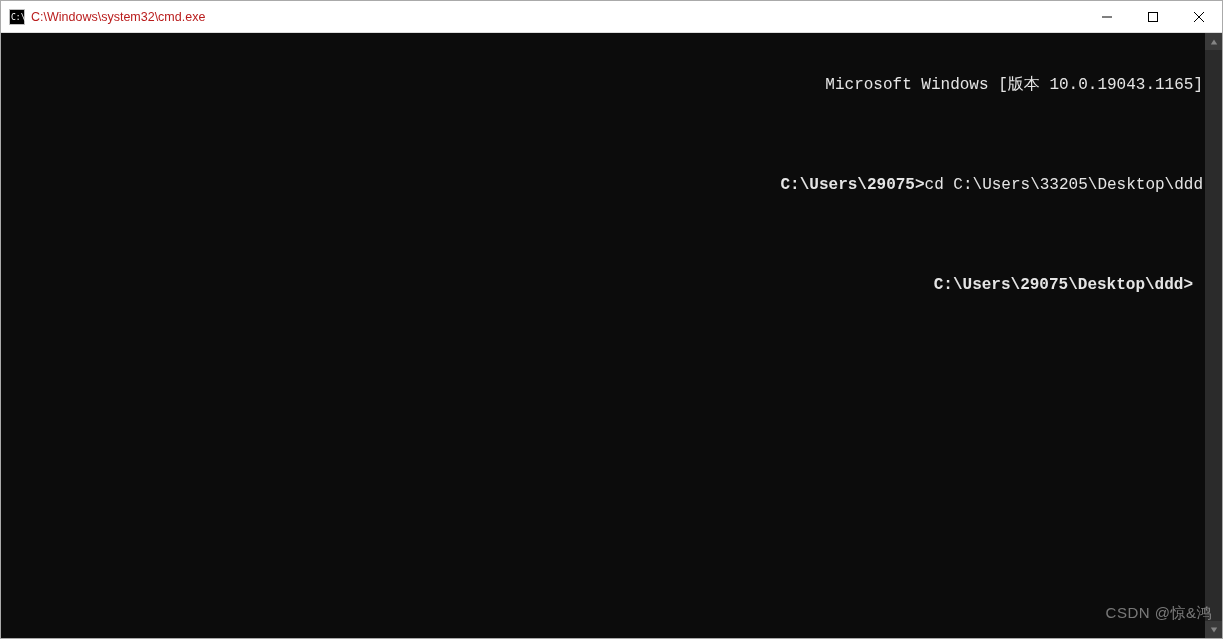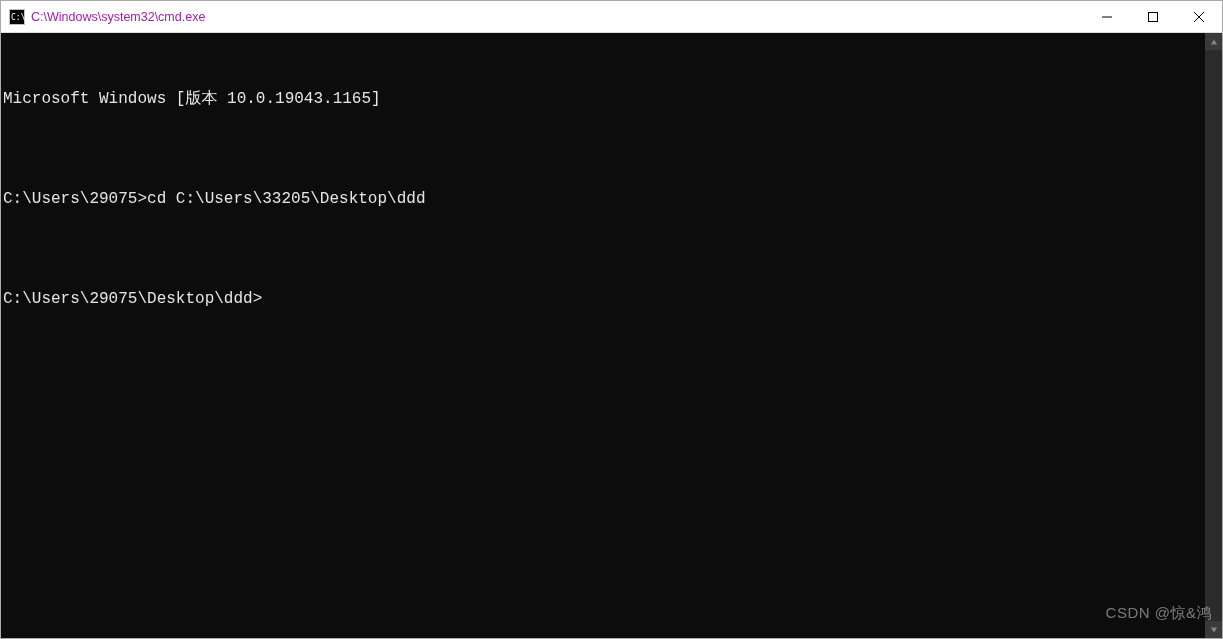--- a/index.html
+++ b/index.html
@@ -39,21 +39,21 @@
       display: flex;
       align-items: center;
       justify-content: center;
     }
     .titlebar-icon svg {
       width: 16px;
       height: 16px;
     }
     .titlebar-title {
       font-size: 12.5px;
-      color: #a21caf;
+      color: #b91c1c;
       flex: 0 0 auto;
     }
     .titlebar-spacer {
       flex: 1 1 auto;
     }
     .titlebar-controls {
       display: flex;
       height: 100%;
     }
     .titlebar-btn {
@@ -78,29 +78,31 @@
       position: relative;
       overflow: hidden;
     }
     .terminal {
       flex: 1 1 auto;
       background: #0c0c0c;
       color: #e5e5e5;
       font-family: "NSimSun", "SimSun", "Consolas", "Courier New", monospace;
       font-size: 16px;
       line-height: 20px;
-      padding: 16px 2px 2px 2px;
+      padding: 2px 2px 2px 2px;
       white-space: pre;
       overflow: hidden;
+      text-align: right;
     }
     .terminal .line {
       display: block;
     }
     .terminal .prompt {
       display: inline;
+      font-weight: bold;
     }
     .terminal .cmd {
       display: inline;
     }
     .cursor {
       display: inline-block;
       width: 9px;
       height: 18px;
       margin-left: 1px;
       vertical-align: text-bottom;

